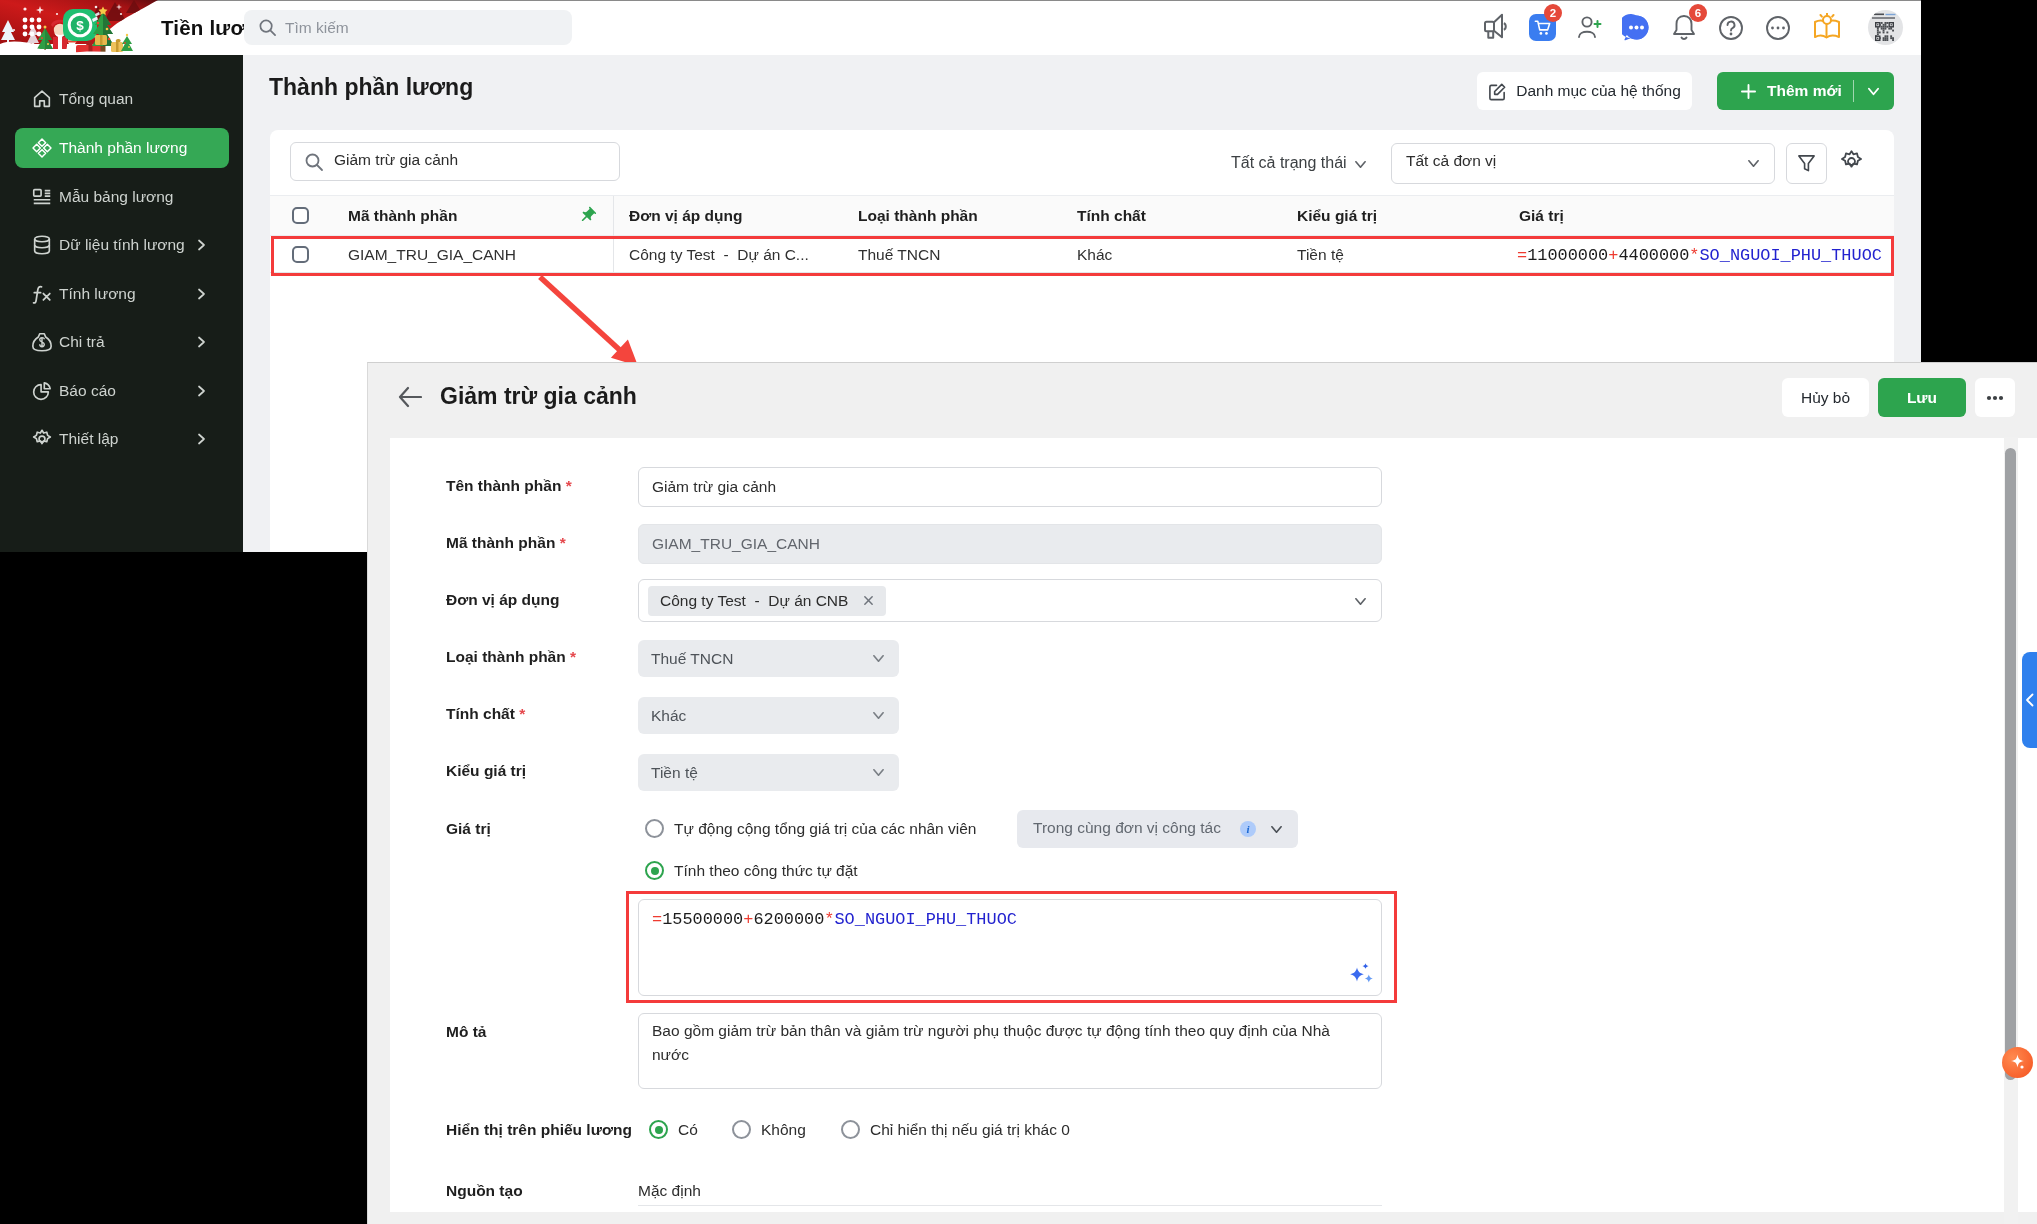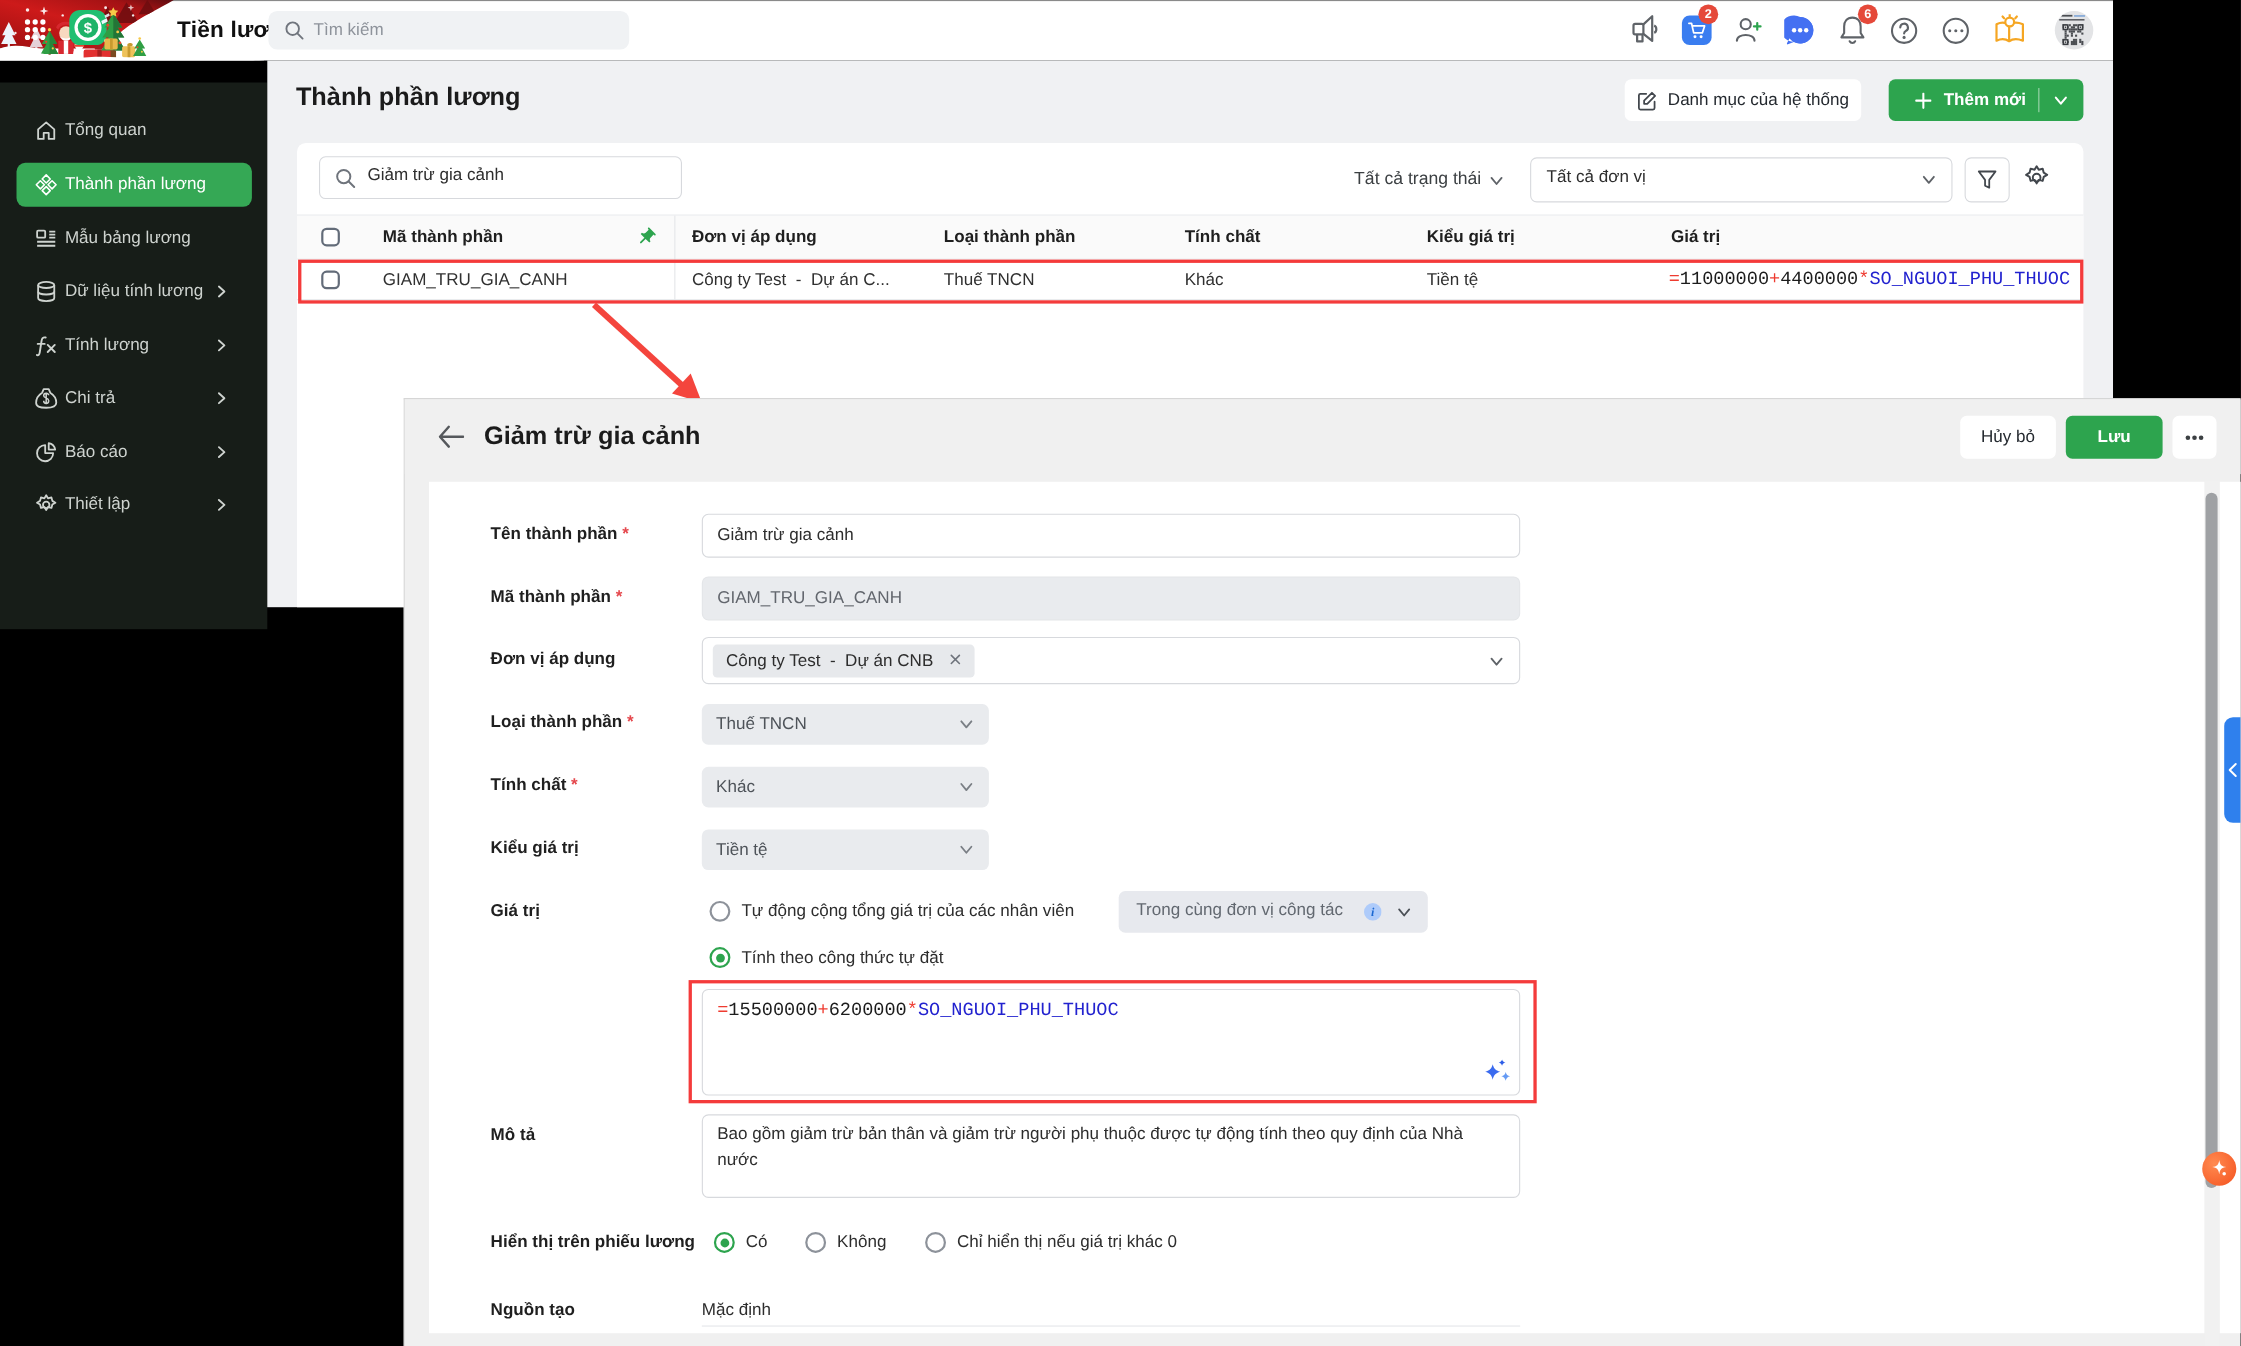--- a/index.html
+++ b/index.html
@@ -10,21 +10,21 @@
 
   
   #topbar { left:0; top:0; width:1921px; height:55px; background:#fff; }
   #appname { left:115px; top:16px; font-size:20.5px; font-weight:bold; color:#101010; letter-spacing:0.2px;margin-left:46px; }
   #topsearch { left:244px; top:10px; width:328px; height:35px; background:#f0f2f4; border-radius:8px; color:#8e939b; font-size:15.5px; line-height:35px; }
   #topsearch .ph { position:absolute; left:41px; top:0; }
 
   .badge { width:18px; height:18px; background:#e5493a; border-radius:50%; color:#fff; font-size:11.5px; font-weight:bold; text-align:center; line-height:18px; }
 
   
-  #sidebar { left:0; top:55px; width:243px; height:497px; background:#171d18;margin-top:20px; }
+  #sidebar { left:0; top:55px; width:243px; height:497px; background:#171d18; }
   .mi { position:absolute; left:15px; width:214px; height:40px; color:#ced3cf; font-size:15.5px; }
   .mi .lbl { position:absolute; left:44px; top:50%; transform:translateY(-50%); white-space:nowrap; }
   .mi.active { background:#35a855; border-radius:8px; color:#fff; }
   .mi svg.ic { position:absolute; left:16px; top:50%; transform:translateY(-50%); }
   .mi svg.chev { position:absolute; right:22px; top:50%; transform:translateY(-50%); }
 
   
   #main { left:243px; top:55px; width:1678px; height:497px; background:#f0f1f3; }
   #card { position:absolute; left:27px; top:75px; width:1624px; height:422px; background:#fff; border-radius:8px 8px 0 0; }
   h1.pgtitle { position:absolute; left:26px; top:19px; font-size:23px; color:#1b1b1b; }

